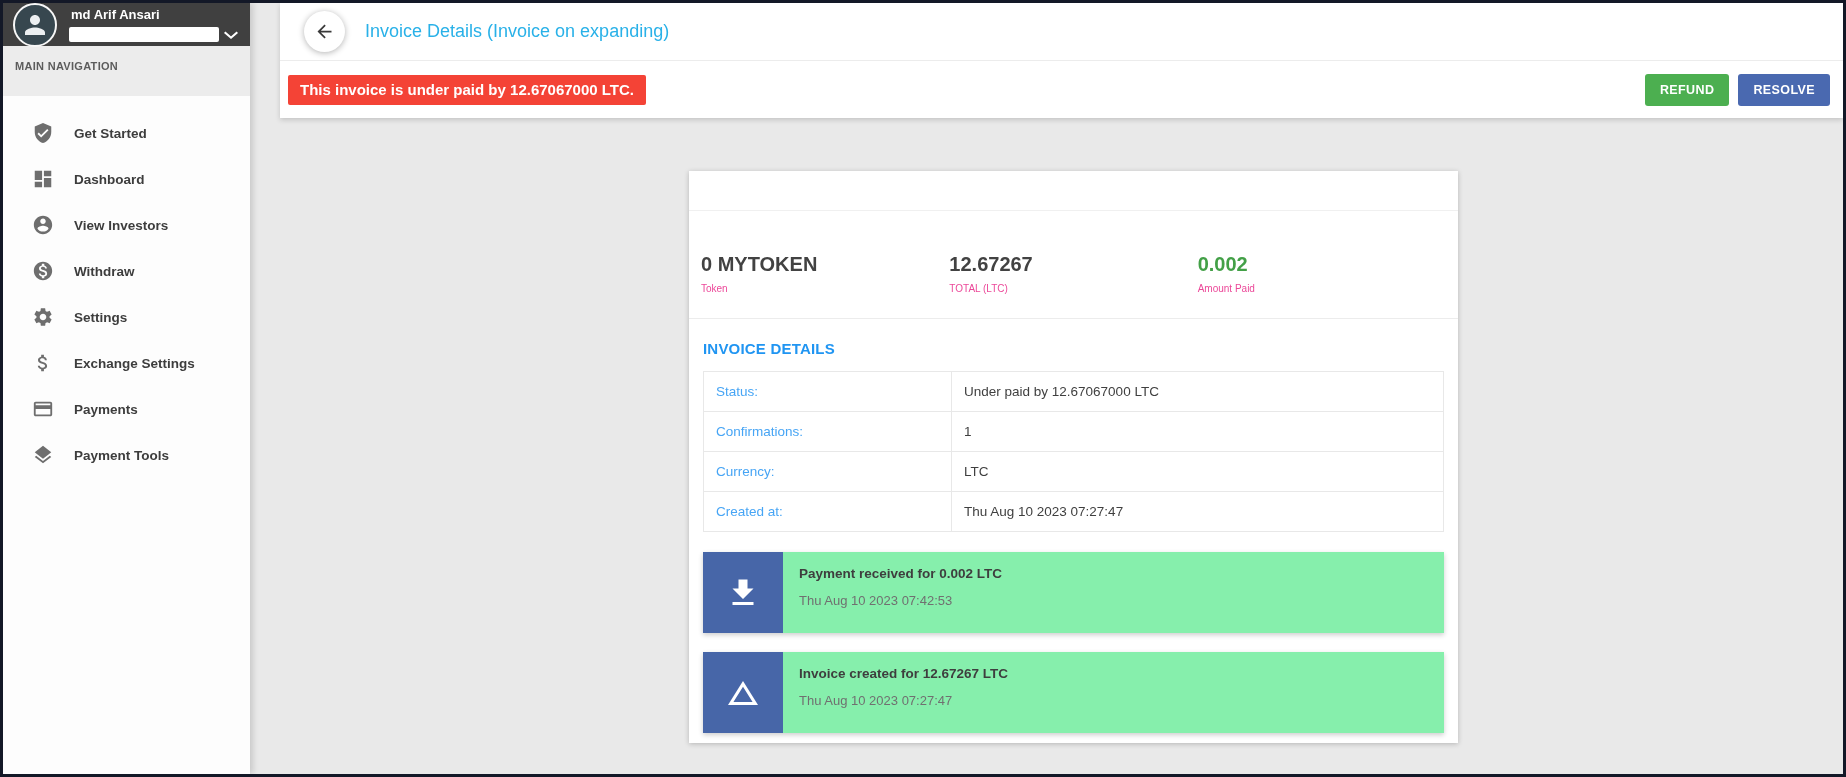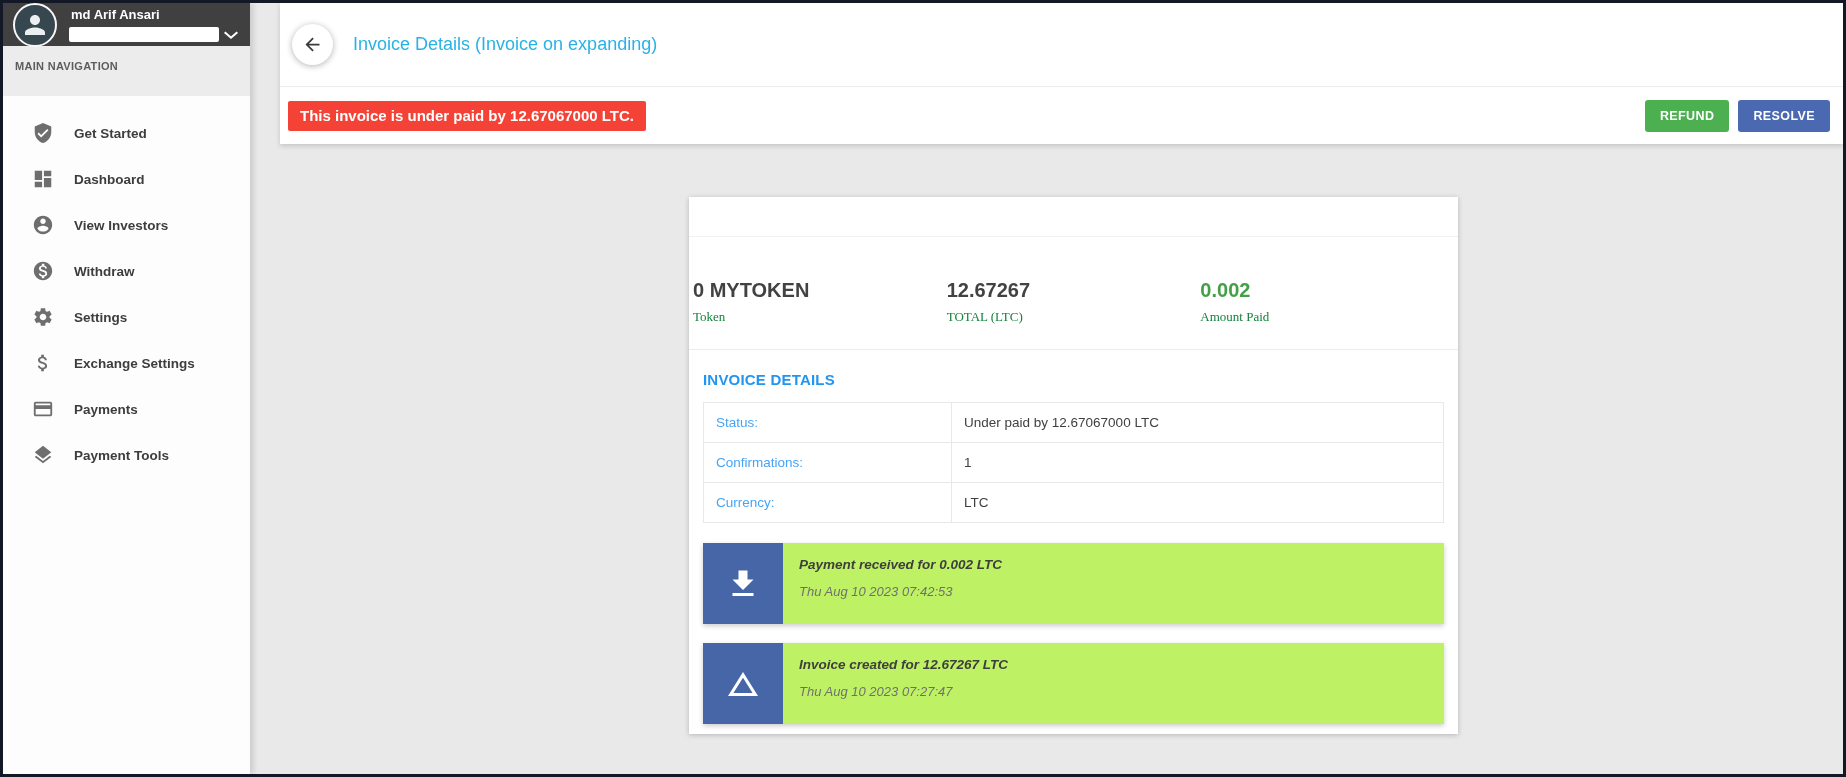--- a/index.html
+++ b/index.html
@@ -57,22 +57,22 @@
   .nav-label { font-size: 13.5px; font-weight: 700; color: #3d3d3d; }
 
   
   .main { flex: 1; position: relative; }
 
   .top-panel {
     margin-left: 30px; background: #fff;
     box-shadow: 0 2px 5px rgba(0,0,0,.16);
   }
   .title-row {
-    height: 84px; display: flex; align-items: center;
-    padding-left: 12px; border-bottom: 1px solid #ececec;
+    height: 58px; display: flex; align-items: center;
+    padding-left: 24px; border-bottom: 1px solid #ececec;
   }
   .back-btn {
     width: 41px; height: 41px; border-radius: 50%;
     background: #fff; border: none; cursor: pointer;
     box-shadow: 0 1px 6px rgba(0,0,0,.3);
     display: flex; align-items: center; justify-content: center;
     margin-right: 20px; flex-shrink: 0;
   }
   .back-btn svg { width: 21px; height: 21px; fill: #3a3a3a; }
   .page-title { color: #29b1e8; font-size: 18px; font-weight: 400; }
@@ -97,48 +97,48 @@
 
   
   .card {
     margin: 53px 0 0 439px; width: 769px;
     background: #fff; box-shadow: 0 1px 5px rgba(0,0,0,.22);
     padding-bottom: 10px;
   }
   .card-head { height: 40px; border-bottom: 1px solid #f0f0f0; }
 
   .stats {
-    display: flex; padding: 42px 4px 24px;
+    display: flex; padding: 42px 12px 24px;
     border-bottom: 1px solid #ececec;
   }
   .stat { width: 257px; }
   .stat-value { font-size: 20px; font-weight: 700; color: #424242; }
   .stat-value.green { color: #43a047; }
-  .stat-label { font-size: 13px; color: #15803d; margin-top: 7px; font-family: Liberation Serif, serif; }
+  .stat-label { font-size: 10px; color: #ec4899; margin-top: 7px; }
 
   .section-title {
     margin: 21px 14px 0; color: #2095f2;
     font-size: 15px; font-weight: 700; letter-spacing: .2px;
   }
 
   .details-table {
     margin: 14px 14px 0; width: calc(100% - 28px);
     border-collapse: collapse; border: 1px solid #e2e2e2;
     font-size: 13.5px;
   }
   .details-table td {
     border: 1px solid #e8e8e8; padding: 12px;
   }
   .details-table td.lbl { width: 248px; color: #47a5f5; font-weight: 400; }
   .details-table td.val { color: #3f3f3f; }
 
   .events { margin: 20px 14px 0; }
   .event {
     display: flex; height: 81px; margin-bottom: 19px;
-    background: #bef264; box-shadow: 0 2px 5px rgba(0,0,0,.2); font-style: italic;
+    background: #86efac; box-shadow: 0 2px 5px rgba(0,0,0,.2);
   }
   .event:last-child { margin-bottom: 0; }
   .event-icon {
     width: 80px; background: #4766a8; flex-shrink: 0;
     display: flex; align-items: center; justify-content: center;
   }
   .event-icon svg { width: 36px; height: 36px; fill: #fff; }
   .event-body { padding: 14px 0 0 16px; }
   .event-title { font-size: 13.5px; font-weight: 700; color: #3e3e3e; }
   .event-date { font-size: 13px; color: #707070; margin-top: 12px; }
@@ -267,20 +267,24 @@
             <td class="val">Under paid by 12.67067000 LTC</td>
           </tr>
           <tr>
             <td class="lbl">Confirmations:</td>
             <td class="val">1</td>
           </tr>
           <tr>
             <td class="lbl">Currency:</td>
             <td class="val">LTC</td>
           </tr>
+          <tr>
+            <td class="lbl">Created at:</td>
+            <td class="val">Thu Aug 10 2023 07:27:47</td>
+          </tr>
         </tbody>
       </table>
 
       <div class="events">
         <div class="event">
           <div class="event-icon">
             <svg viewBox="0 0 24 24">
                 <path d="M19 9h-4V3H9v6H5l7 7 7-7zM5 18v2h14v-2H5z"></path>
               </svg>
           </div>

